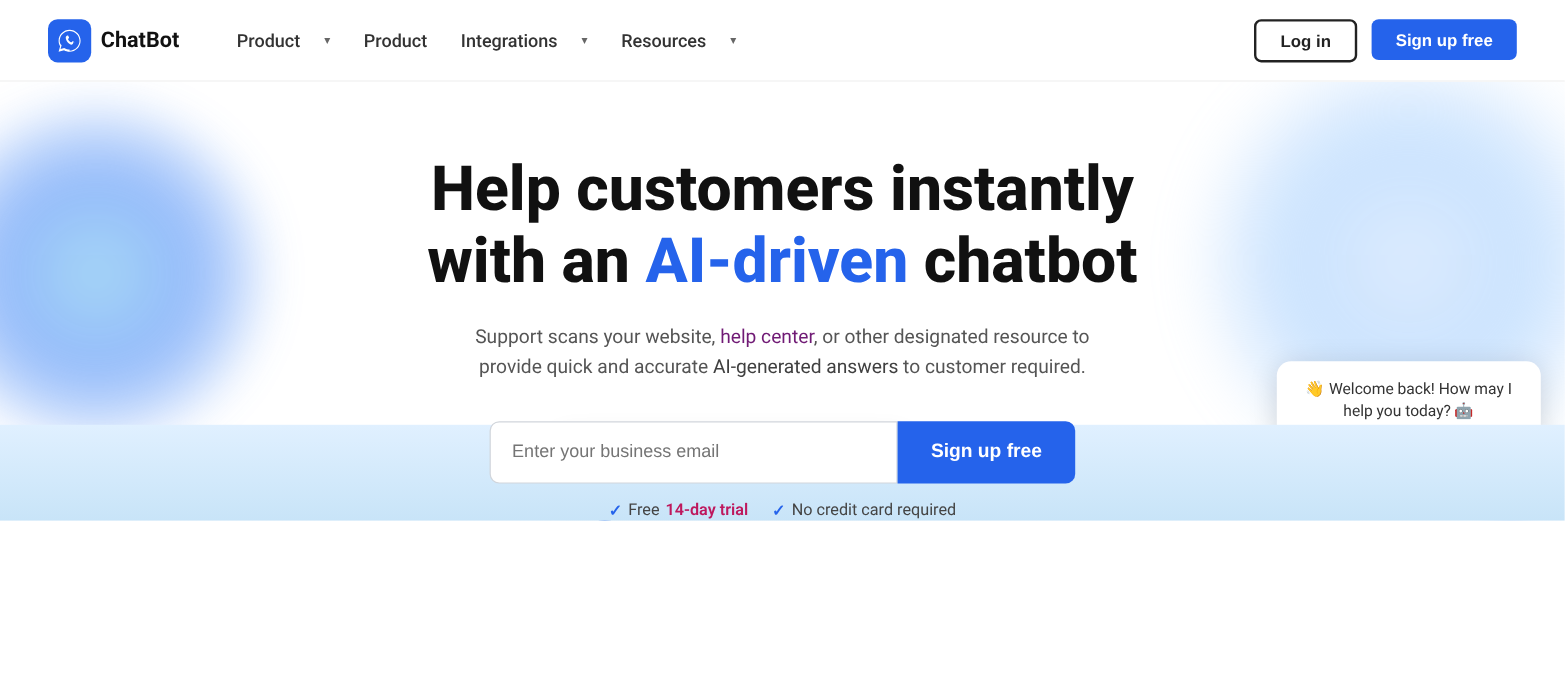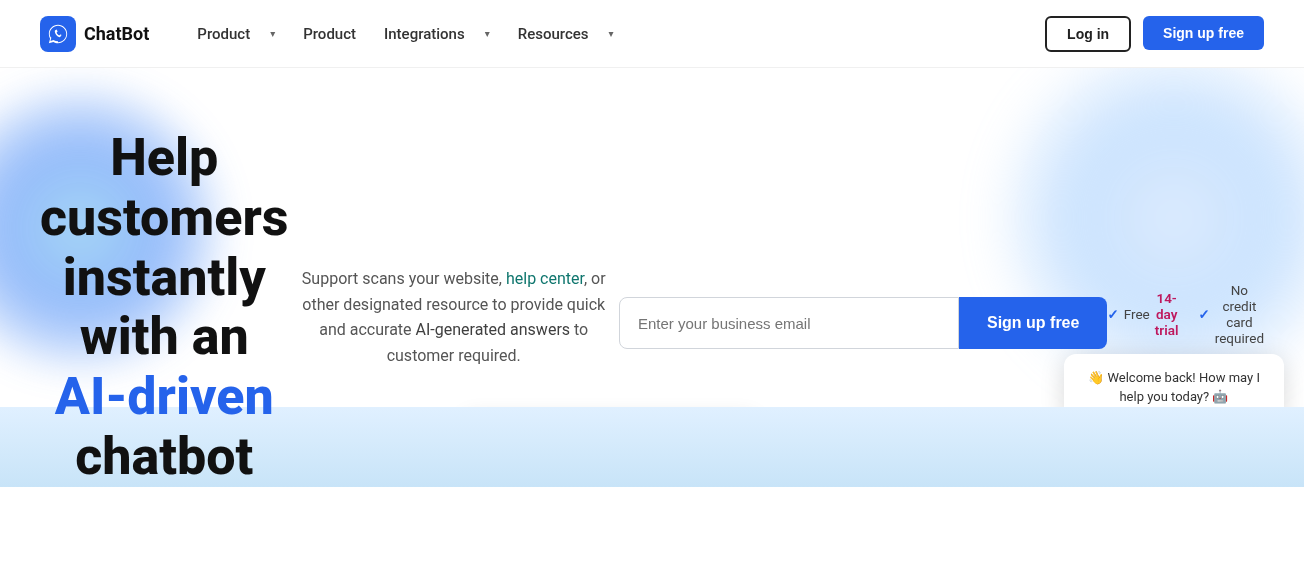--- a/index.html
+++ b/index.html
@@ -98,21 +98,21 @@
       font-size: 14px;
       font-weight: 600;
       color: #fff;
       cursor: pointer;
     }
 
     
     .hero {
       position: relative;
       display: flex;
-      flex-direction: row;
+      flex-direction: column;
       align-items: center;
       text-align: center;
       padding: 60px 40px 0;
       overflow: hidden;
     }
 
     
     .blob-left {
       position: absolute;
       left: -60px;
@@ -150,21 +150,21 @@
     }
     .hero-subtitle {
       margin-top: 20px;
       font-size: 16px;
       color: #555;
       max-width: 560px;
       line-height: 1.6;
       position: relative;
       z-index: 2;
     }
-    .hero-subtitle .highlight-red { color: #0f766e; }
+    .hero-subtitle .highlight-red { color: #701a75; }
     .hero-subtitle .highlight-blue { color: #404040; }
 
     .email-row {
       display: flex;
       align-items: center;
       gap: 0;
       margin-top: 32px;
       position: relative;
       z-index: 2;
     }

